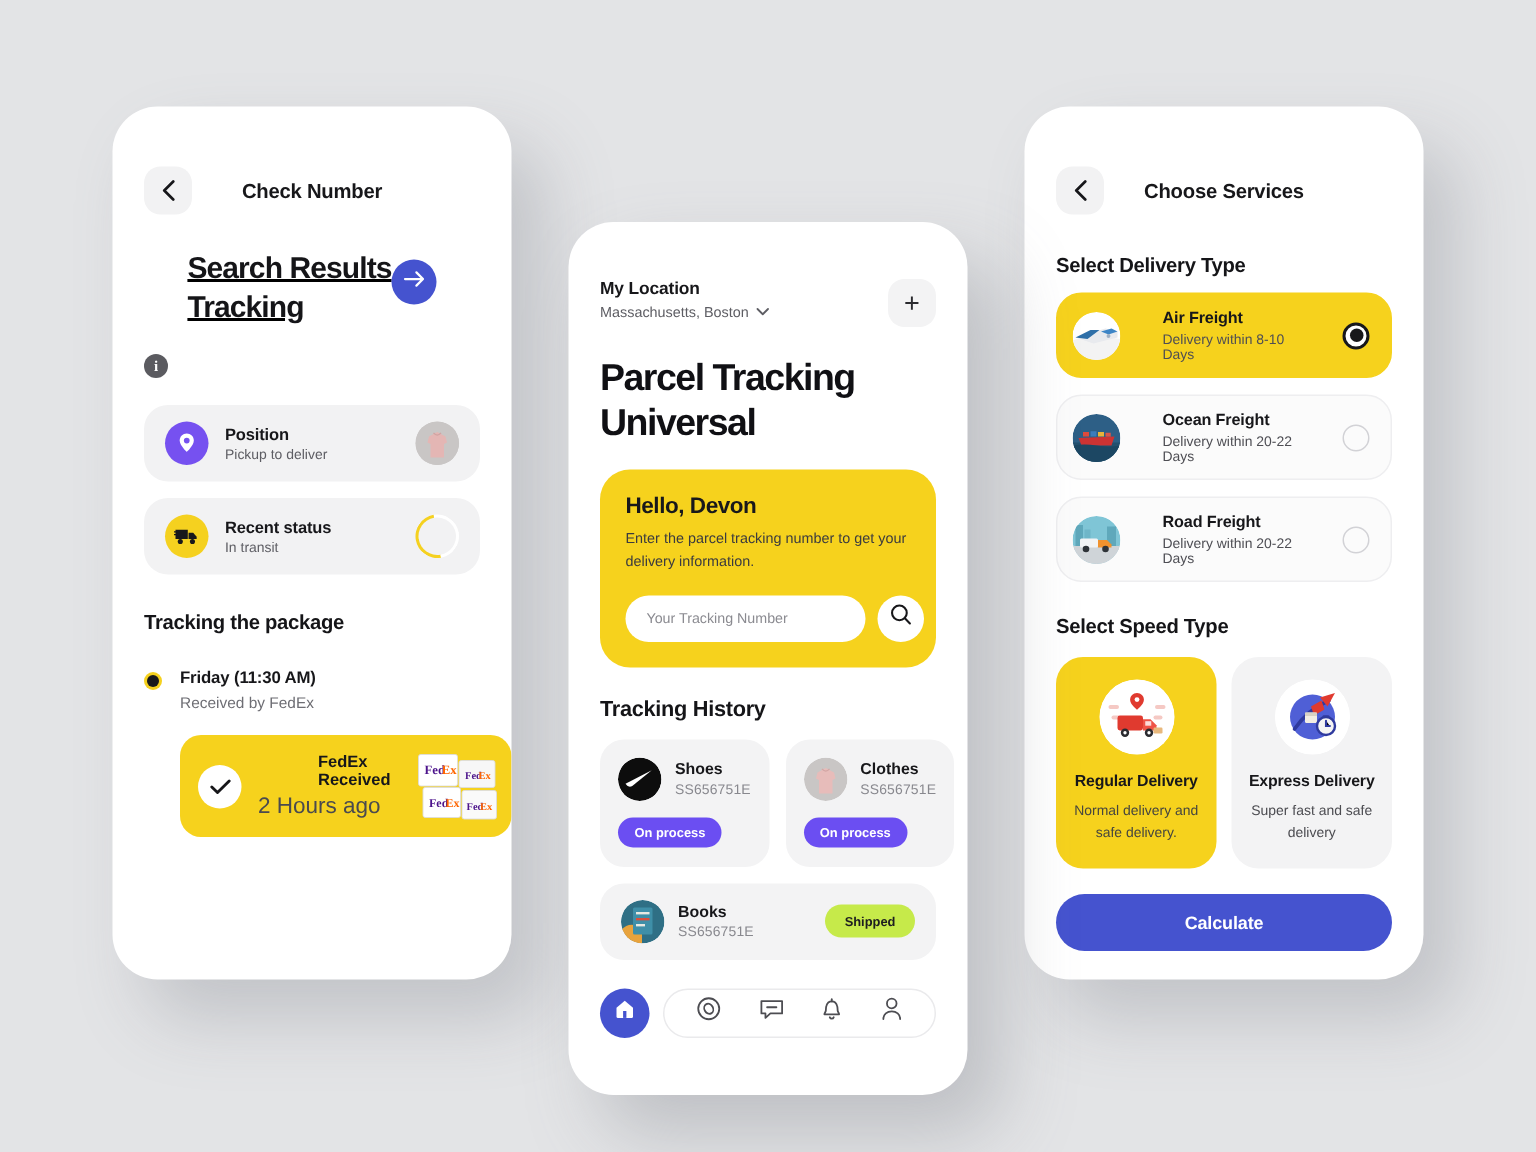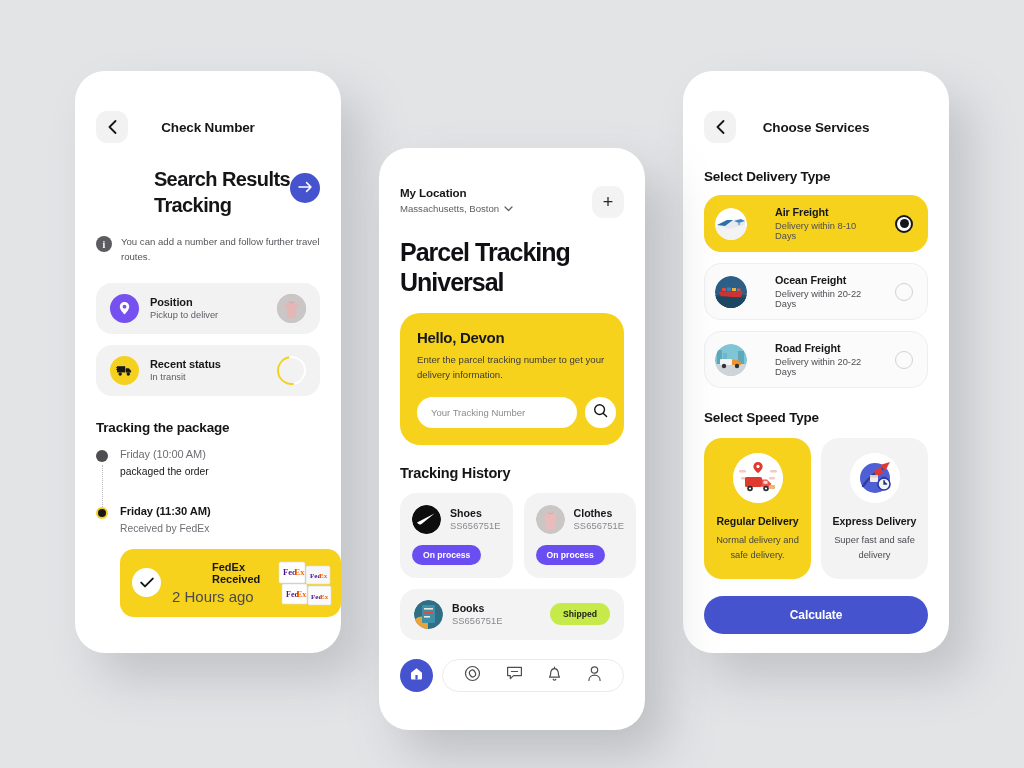--- a/index.html
+++ b/index.html
@@ -65,22 +65,23 @@
     text-align: center;
     font-size: 13.5px;
     font-weight: bold;
     color: #17171a;
     letter-spacing: -0.15px;
     margin-right: 32px;
   }
 
   
   .hero-row {
-    display: flex; align-items: flex-start; justify-content: flex-end;
+    display: flex; align-items: flex-start; justify-content: center;
     margin-top: 24px;
+    text-decoration: underline;
   }
   .hero-title {
     font-size: 20px;
     font-weight: bold;
     line-height: 1.28;
     color: #151518;
     letter-spacing: -0.6px;
   }
   .arrow-btn {
     width: 30px; height: 30px;
@@ -370,21 +371,20 @@
           <span>
             <svg width="15" height="12" viewBox="0 0 15 12" fill="none">
               <path d="M1 6H13M13 6L8.6 1.6M13 6L8.6 10.4" stroke="#fff" stroke-width="1.5" stroke-linecap="round" stroke-linejoin="round"></path>
             </svg>
           </span>
         </div>
       </div>
 
       <div class="info-row">
         <div class="info-dot">i</div>
-        <div class="info-text">You can add a number and follow further travel routes.</div>
       </div>
 
       <div class="status-card">
         <div class="sc-icon purple">
           <svg width="13" height="15" viewBox="0 0 13 15" fill="none">
             <path d="M6.5 1C3.9 1 1.8 3.1 1.8 5.7c0 3.4 4.7 7.6 4.7 7.6s4.7-4.2 4.7-7.6C11.2 3.1 9.1 1 6.5 1z" fill="#fff"></path>
             <circle cx="6.5" cy="5.7" r="1.9" fill="#7651f0"></circle>
           </svg>
         </div>
         <div class="sc-body">
@@ -414,30 +414,20 @@
           <div class="sc-title">Recent status</div>
           <div class="sc-sub">In transit</div>
         </div>
         <div class="spinner"></div>
       </div>
 
       <div class="section-title lp-section-title">Tracking the package</div>
 
       <div class="timeline">
 
-        <div class="tl-row">
-          <div class="tl-marker">
-            <div class="tl-dot"></div>
-            <div class="tl-line"></div>
-          </div>
-          <div class="tl-content">
-            <div class="tl-time">Friday (10:00 AM)</div>
-            <div class="tl-desc">packaged the order</div>
-          </div>
-        </div>
 
         <div class="tl-row" style="margin-top:24px;">
           <div class="tl-marker">
             <div class="tl-dot active"></div>
           </div>
           <div class="tl-content">
             <div class="tl-time bold">Friday (11:30 AM)</div>
             <div class="tl-desc muted">Received by FedEx</div>
           </div>
         </div>

